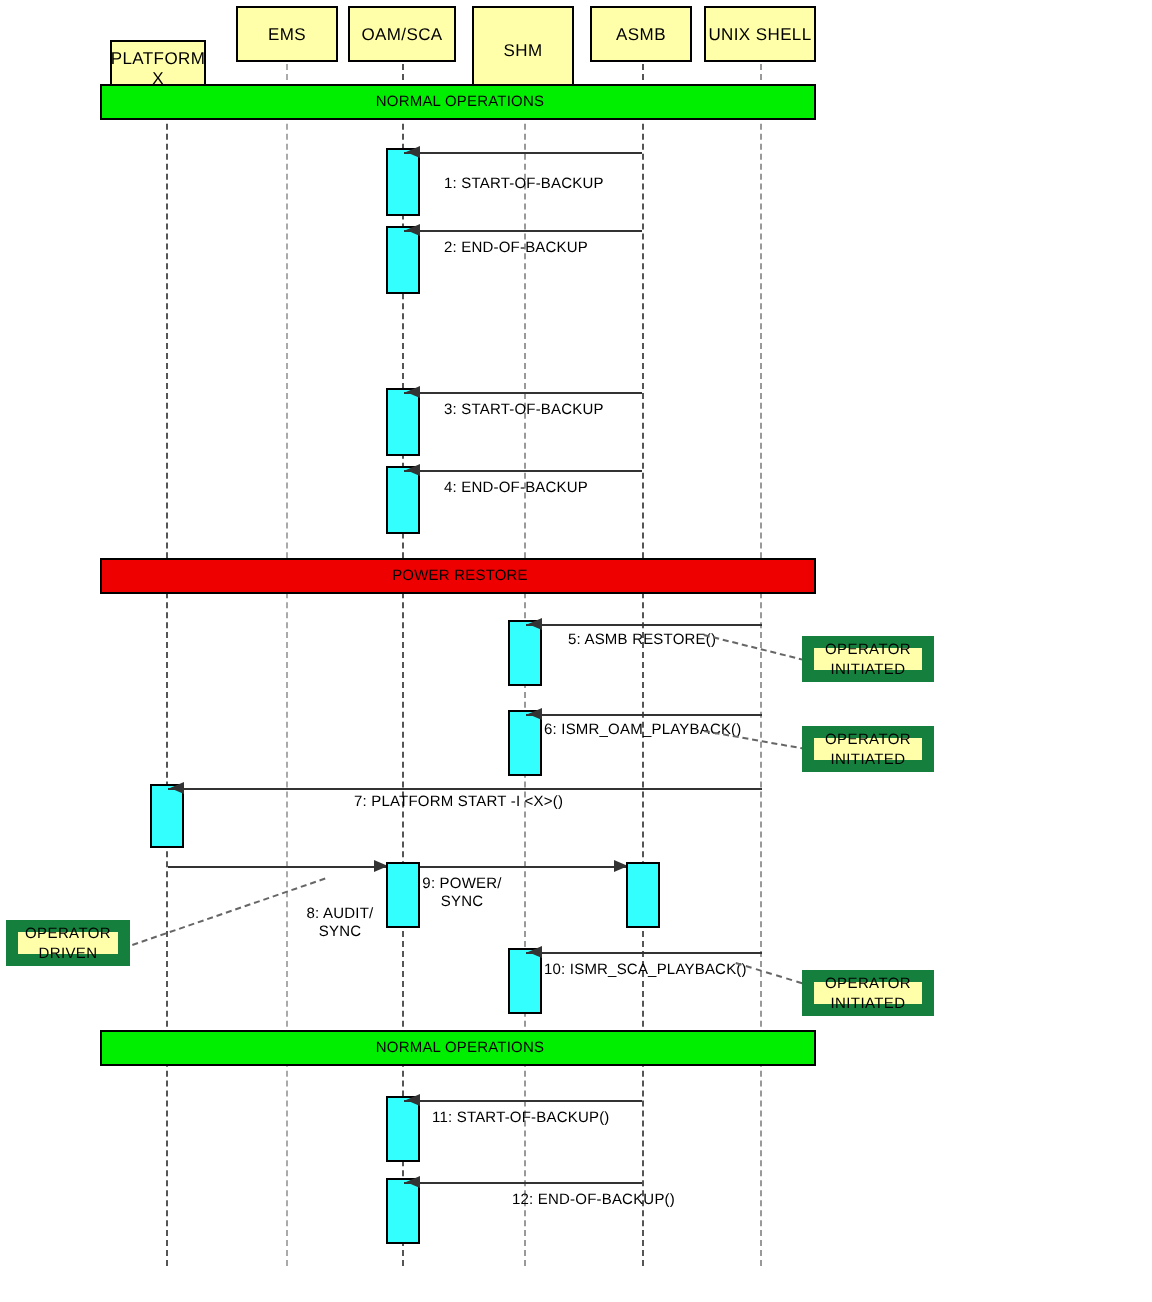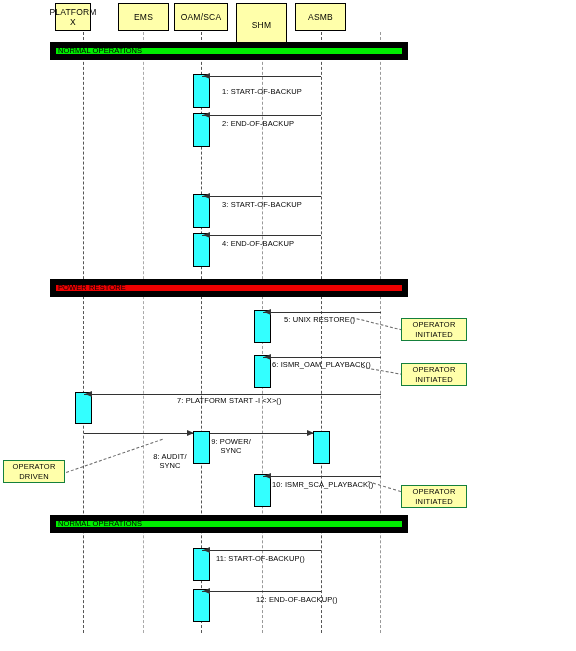--- a/index.html
+++ b/index.html
@@ -40,28 +40,29 @@
   .lifeline {
     position: absolute;
     width: 0;
     border-left: 1px dashed #555555;
   }
 
   
   .state-bar {
     position: absolute;
     box-sizing: border-box;
-    border: 6px solid #000000;
+    border: 1px solid #000000;
     font-size: 7.5px;
     line-height: 8px;
     color: #000000;
     display: flex;
     align-items: center;
     padding-left: 2px;
     letter-spacing: 0.1px;
+    justify-content: center;
   }
 
   
   .activation {
     position: absolute;
     box-sizing: border-box;
     background: #33ffff;
     border: 1px solid #000000;
   }
 
@@ -98,21 +99,21 @@
     white-space: normal;
     text-align: center;
     width: 46px;
   }
 
   
   .note-box {
     position: absolute;
     box-sizing: border-box;
     background: #ffffaa;
-    border: 1px solid #15803d;
+    border: 6px solid #15803d;
     font-size: 7.5px;
     line-height: 10px;
     color: #000000;
     text-align: center;
     display: flex;
     flex-direction: column;
     align-items: center;
     justify-content: center;
     letter-spacing: 0.2px;
   }
@@ -129,35 +130,38 @@
 
 <div id="canvas">
 
   <div class="lifeline" style="left:83px;  top:32px; height:601px;"></div>
   <div class="lifeline" style="left:143px; top:32px; height:601px; border-left-color:#aaaaaa;"></div>
   <div class="lifeline" style="left:201px; top:32px; height:601px;"></div>
   <div class="lifeline" style="left:262px; top:32px; height:601px; border-left-color:#999999;"></div>
   <div class="lifeline" style="left:321px; top:32px; height:601px;"></div>
   <div class="lifeline" style="left:380px; top:32px; height:601px; border-left-color:#999999;"></div>
 
-  <div class="actor-box" style="left:55px; top:3px; width:36px; height:28px;">
+  <div class="actor-box" style="left:55px; top:20px; width:48px; height:28px;">
     <span>PLATFORM</span>
     <span>X</span>
   </div>
   <div class="actor-box" style="left:118px; top:3px; width:51px; height:28px;">
     <span>EMS</span>
   </div>
   <div class="actor-box" style="left:174px; top:3px; width:54px; height:28px;">
     <span>OAM/SCA</span>
   </div>
   <div class="actor-box" style="left:236px; top:3px; width:51px; height:43px;">
     <span>SHM</span>
   </div>
   <div class="actor-box" style="left:295px; top:3px; width:51px; height:28px;">
     <span>ASMB</span>
+  </div>
+  <div class="actor-box" style="left:352px; top:3px; width:56px; height:28px;">
+    <span>UNIX SHELL</span>
   </div>
 
   <div class="state-bar" style="left:50px; top:42px; width:358px; height:18px; background:#00ee00;">
     <span>NORMAL OPERATIONS</span>
   </div>
 
   <div class="activation" style="left:193px; top:74px; width:17px; height:34px;"></div>
   <div class="msg-line" style="left:202px; top:76px; width:119px;"></div>
   <div class="arrow-head arrow-left" style="left:203px; top:72.5px;"></div>
   <div class="msg-label" style="left:222px; top:87px;">1: START-OF-BACKUP</div>
@@ -177,21 +181,21 @@
   <div class="arrow-head arrow-left" style="left:203px; top:231.5px;"></div>
   <div class="msg-label" style="left:222px; top:239px;">4: END-OF-BACKUP</div>
 
   <div class="state-bar" style="left:50px; top:279px; width:358px; height:18px; background:#ee0000;">
     <span>POWER RESTORE</span>
   </div>
 
   <div class="activation" style="left:254px; top:310px; width:17px; height:33px;"></div>
   <div class="msg-line" style="left:263px; top:312px; width:118px;"></div>
   <div class="arrow-head arrow-left" style="left:264px; top:308.5px;"></div>
-  <div class="msg-label" style="left:284px; top:315px;">5: UNIX RESTORE()</div>
+  <div class="msg-label" style="left:284px; top:315px;">5: ASMB RESTORE()</div>
   <div class="note-link" style="left:352px; top:317px; width:52px; transform:rotate(14deg);"></div>
   <div class="note-box" style="left:401px; top:318px; width:66px; height:23px;">
     <span>OPERATOR</span>
     <span>INITIATED</span>
   </div>
 
   <div class="activation" style="left:254px; top:355px; width:17px; height:33px;"></div>
   <div class="msg-line" style="left:263px; top:357px; width:118px;"></div>
   <div class="arrow-head arrow-left" style="left:264px; top:353.5px;"></div>
   <div class="msg-label" style="left:272px; top:360px;">6: ISMR_OAM_PLAYBACK()</div>

